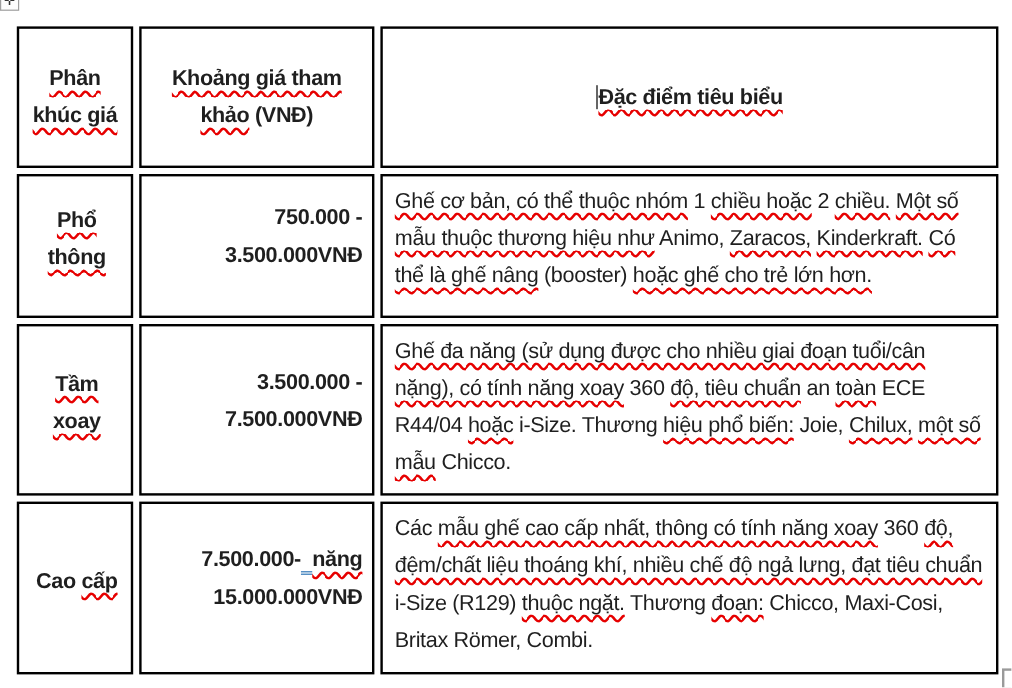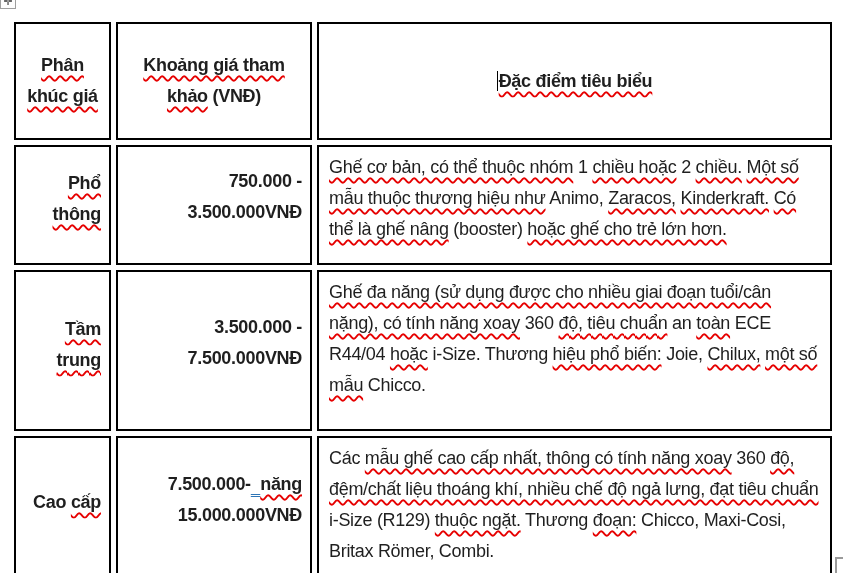--- a/index.html
+++ b/index.html
@@ -42,24 +42,24 @@
   }
   .col-segment{width:97px;}
   .col-price{width:196px;}
   .col-features{width:515px;}
 
   tr.hdr td{
     height:118px;font-weight:bold;text-align:center;vertical-align:middle;
     padding:2px 6px;
   }
   tr.r1 td{height:120px;}
-  tr.r2 td{height:161px;}
+  tr.r2 td{height:143px;}
   tr.r3 td{height:144px;}
 
-  td.c1{font-weight:bold;text-align:right;vertical-align:middle;
+  td.c1{font-weight:bold;text-align:center;vertical-align:middle;
         padding:6px 8px 18px 11px;}
   td.c2{font-weight:bold;text-align:right;vertical-align:middle;
         padding:2px 8px 18px 12px;}
   td.c3{font-weight:normal;vertical-align:top;
         padding:5px 10px 2px 10px;}
 
   
   .u-r{
     text-decoration-line:underline;
     text-decoration-style:wavy;
@@ -104,21 +104,21 @@
         <td>
           <span class="caret"></span><span><span class="u-r">Đặc điểm tiêu biểu</span></span>
         </td>
       </tr>
       <tr class="r1">
         <td class="c1"><span class="u-r">Phổ thông</span></td>
         <td class="c2"><span>750.000 - 3.500.000VNĐ</span></td>
         <td class="c3"><span class="u-r">Ghế cơ bản, có thể thuộc nhóm</span><span> 1 </span><span class="u-r">chiều hoặc</span><span> 2 </span><span class="u-r">chiều.</span><span> </span><span class="u-r">Một số mẫu thuộc thương hiệu như</span><span> Animo, </span><span class="u-r">Zaracos,</span><span> </span><span class="u-r">Kinderkraft.</span><span> </span><span class="u-r">Có thể là ghế nâng</span><span> (booster) </span><span class="u-r">hoặc ghế cho trẻ lớn hơn.</span></td>
       </tr>
       <tr class="r2">
-        <td class="c1"><span class="u-r">Tầm trung</span></td>
+        <td class="c1"><span class="u-r">Tầm xoay</span></td>
         <td class="c2"><span>3.500.000 - 7.500.000VNĐ</span></td>
         <td class="c3"><span class="u-r">Ghế đa năng (sử dụng được cho nhiều giai đoạn tuổi/cân nặng), có tính năng xoay</span><span> 360 </span><span class="u-r">độ, tiêu chuẩn</span><span> an </span><span class="u-r">toàn</span><span> ECE R44/04 </span><span class="u-r">hoặc</span><span> i-Size. Thương </span><span class="u-r">hiệu phổ biến:</span><span> Joie, </span><span class="u-r">Chilux,</span><span> </span><span class="u-r">một số mẫu</span><span> Chicco.</span></td>
       </tr>
       <tr class="r3">
         <td class="c1"><span>Cao </span><span class="u-r">cấp</span></td>
         <td class="c2"><span>7.500.000-</span><span class="u-b">&nbsp;&nbsp;</span><span class="u-r">năng</span><span> 15.000.000VNĐ</span></td>
         <td class="c3"><span>Các </span><span class="u-r">mẫu ghế cao cấp nhất, thông có tính năng xoay</span><span> 360 </span><span class="u-r">độ, đệm/chất liệu thoáng khí, nhiều chế độ ngả lưng, đạt tiêu chuẩn</span><span> i-Size (R129) </span><span class="u-r">thuộc ngặt.</span><span> Thương </span><span class="u-r">đoạn:</span><span> Chicco, Maxi-Cosi, Britax Römer, Combi.</span></td>
       </tr>
     </tbody>
   </table>

